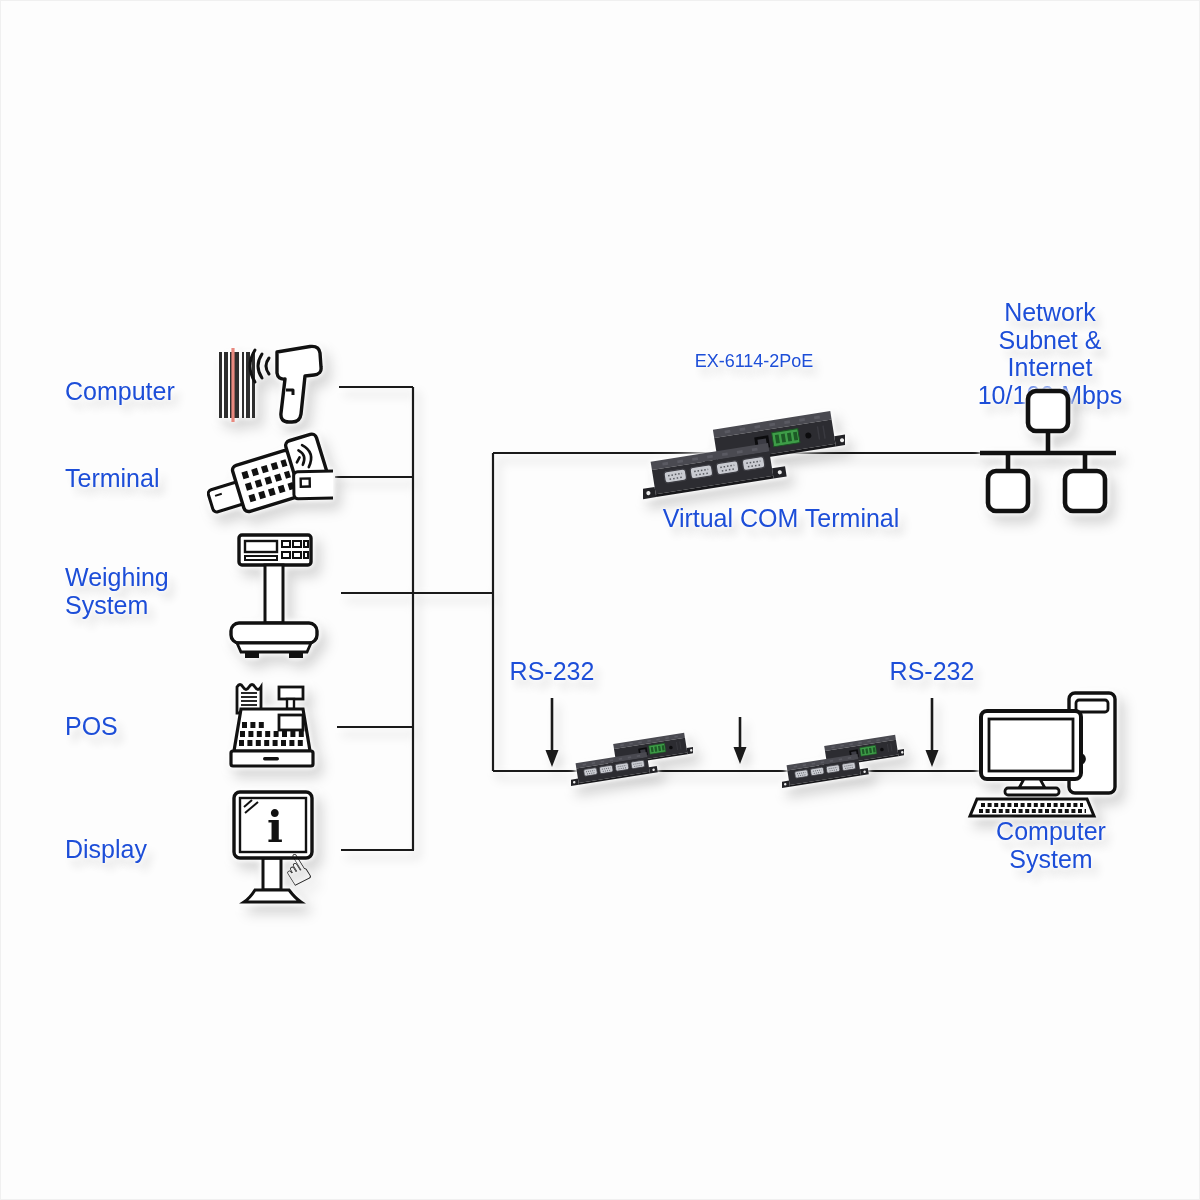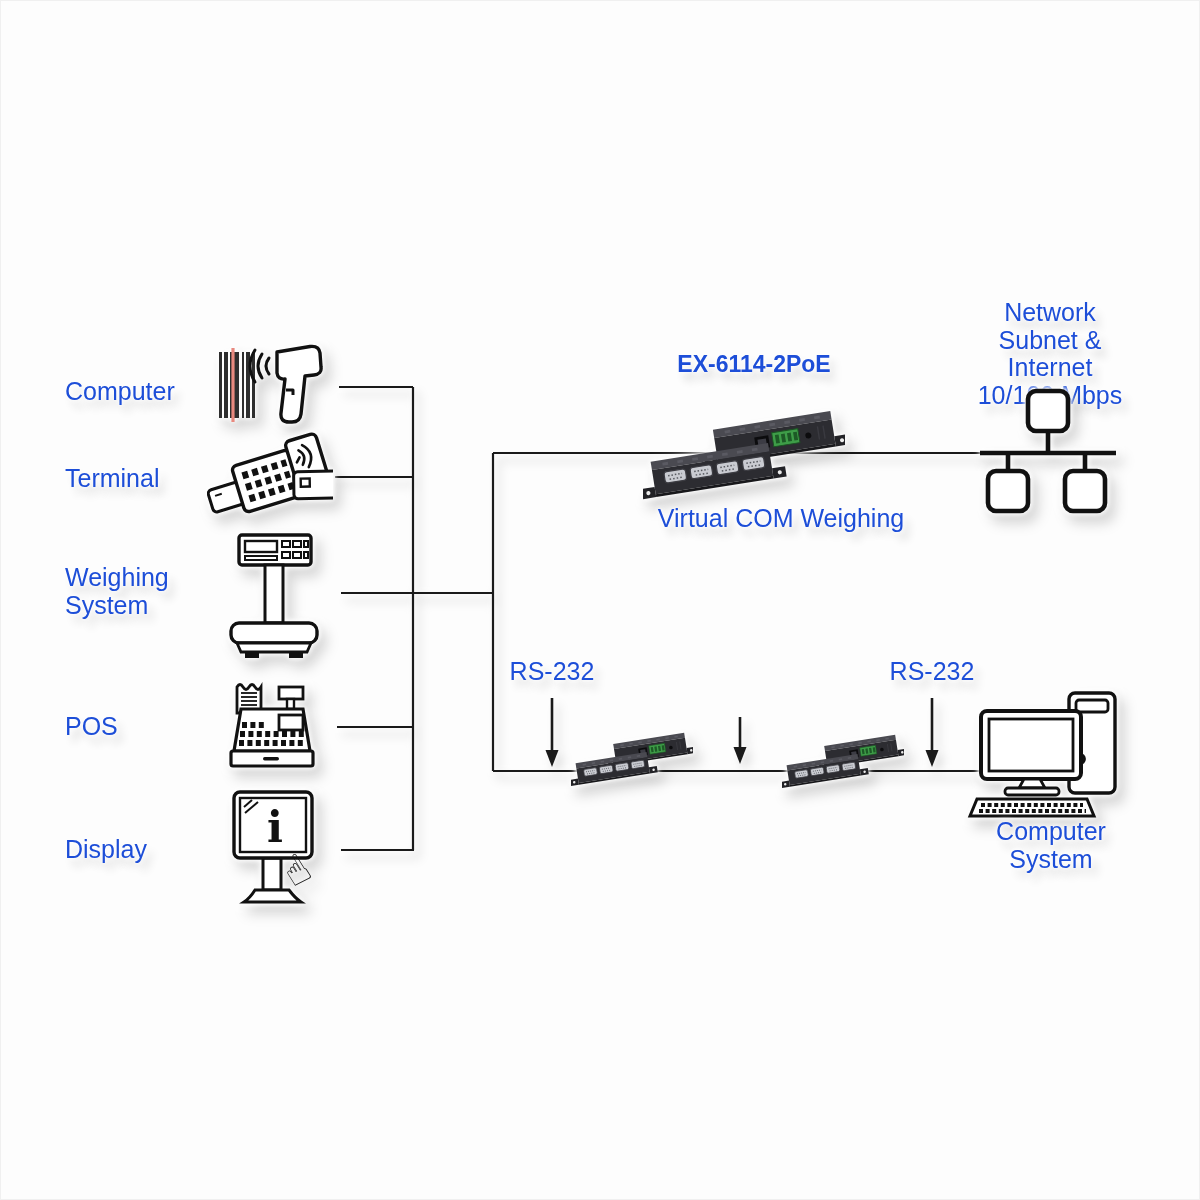--- a/index.html
+++ b/index.html
@@ -7,21 +7,21 @@
     position:relative;width:1200px;height:1200px;background:#fdfdfd;
     font-family:"Liberation Sans",sans-serif;color:#1a1a1a;overflow:hidden;
     border:1px solid #f0f0f0;box-sizing:border-box;
   }
   .lbl{
     position:absolute;font-size:25px;line-height:1.1;white-space:pre-line;
     color:#1d4ed8;
     text-shadow:0 0 3px #fff,0 0 6px #fff,0 0 9px #fff,6px 8px 8px rgba(0,0,0,0.16);
   }
   .ctr{transform:translateX(-50%);text-align:center;}
-  .title{font-weight:bold;font-size:23px;}
+  .title{font-weight:normal;font-size:18px;}
   .icon{
     position:absolute;
     filter:drop-shadow(0 0 2px #fff) drop-shadow(0 0 3px #fff) drop-shadow(6px 8px 6px rgba(0,0,0,0.16));
   }
   #wires{
     position:absolute;left:0;top:0;
     filter:drop-shadow(0 0 2px #fff) drop-shadow(5px 7px 5px rgba(0,0,0,0.12));
   }
   svg{display:block;}
 </style>
@@ -194,21 +194,21 @@
     <line x1="13" y1="18" x2="21" y2="11" stroke="#111" stroke-width="2"></line>
     <line x1="14" y1="24" x2="27" y2="13" stroke="#111" stroke-width="2"></line>
     <text x="44" y="53" font-family="DejaVu Serif, serif" font-size="42" font-weight="bold" text-anchor="middle" fill="#111">i</text>
     <text x="66" y="95" font-family="DejaVu Sans, sans-serif" font-size="40" text-anchor="middle" fill="#111" transform="rotate(-32 66 82)">☝</text>
   </svg>
 
   <div class="lbl ctr title" style="left:753px;top:351px">EX-6114-2PoE</div>
   <svg class="icon" style="left:642px;top:406px" width="202" height="100" viewBox="0 0 214 106">
     <use href="#devpair"></use>
   </svg>
-  <div class="lbl ctr" style="left:780px;top:504px">Virtual COM Weighing</div>
+  <div class="lbl ctr" style="left:780px;top:504px">Virtual COM Terminal</div>
 
   <div class="lbl ctr" style="left:1049px;top:298px">Network
 Subnet &amp; Internet
 10/100 Mbps</div>
   <svg class="icon" style="left:976px;top:384px" width="142" height="132" viewBox="0 0 142 132">
     <g fill="#fff" stroke="#111" stroke-width="4.6">
       <line x1="71" y1="46" x2="71" y2="68"></line>
       <line x1="3" y1="68" x2="139" y2="68"></line>
       <line x1="31" y1="68" x2="31" y2="88"></line>
       <line x1="108" y1="68" x2="108" y2="88"></line>

